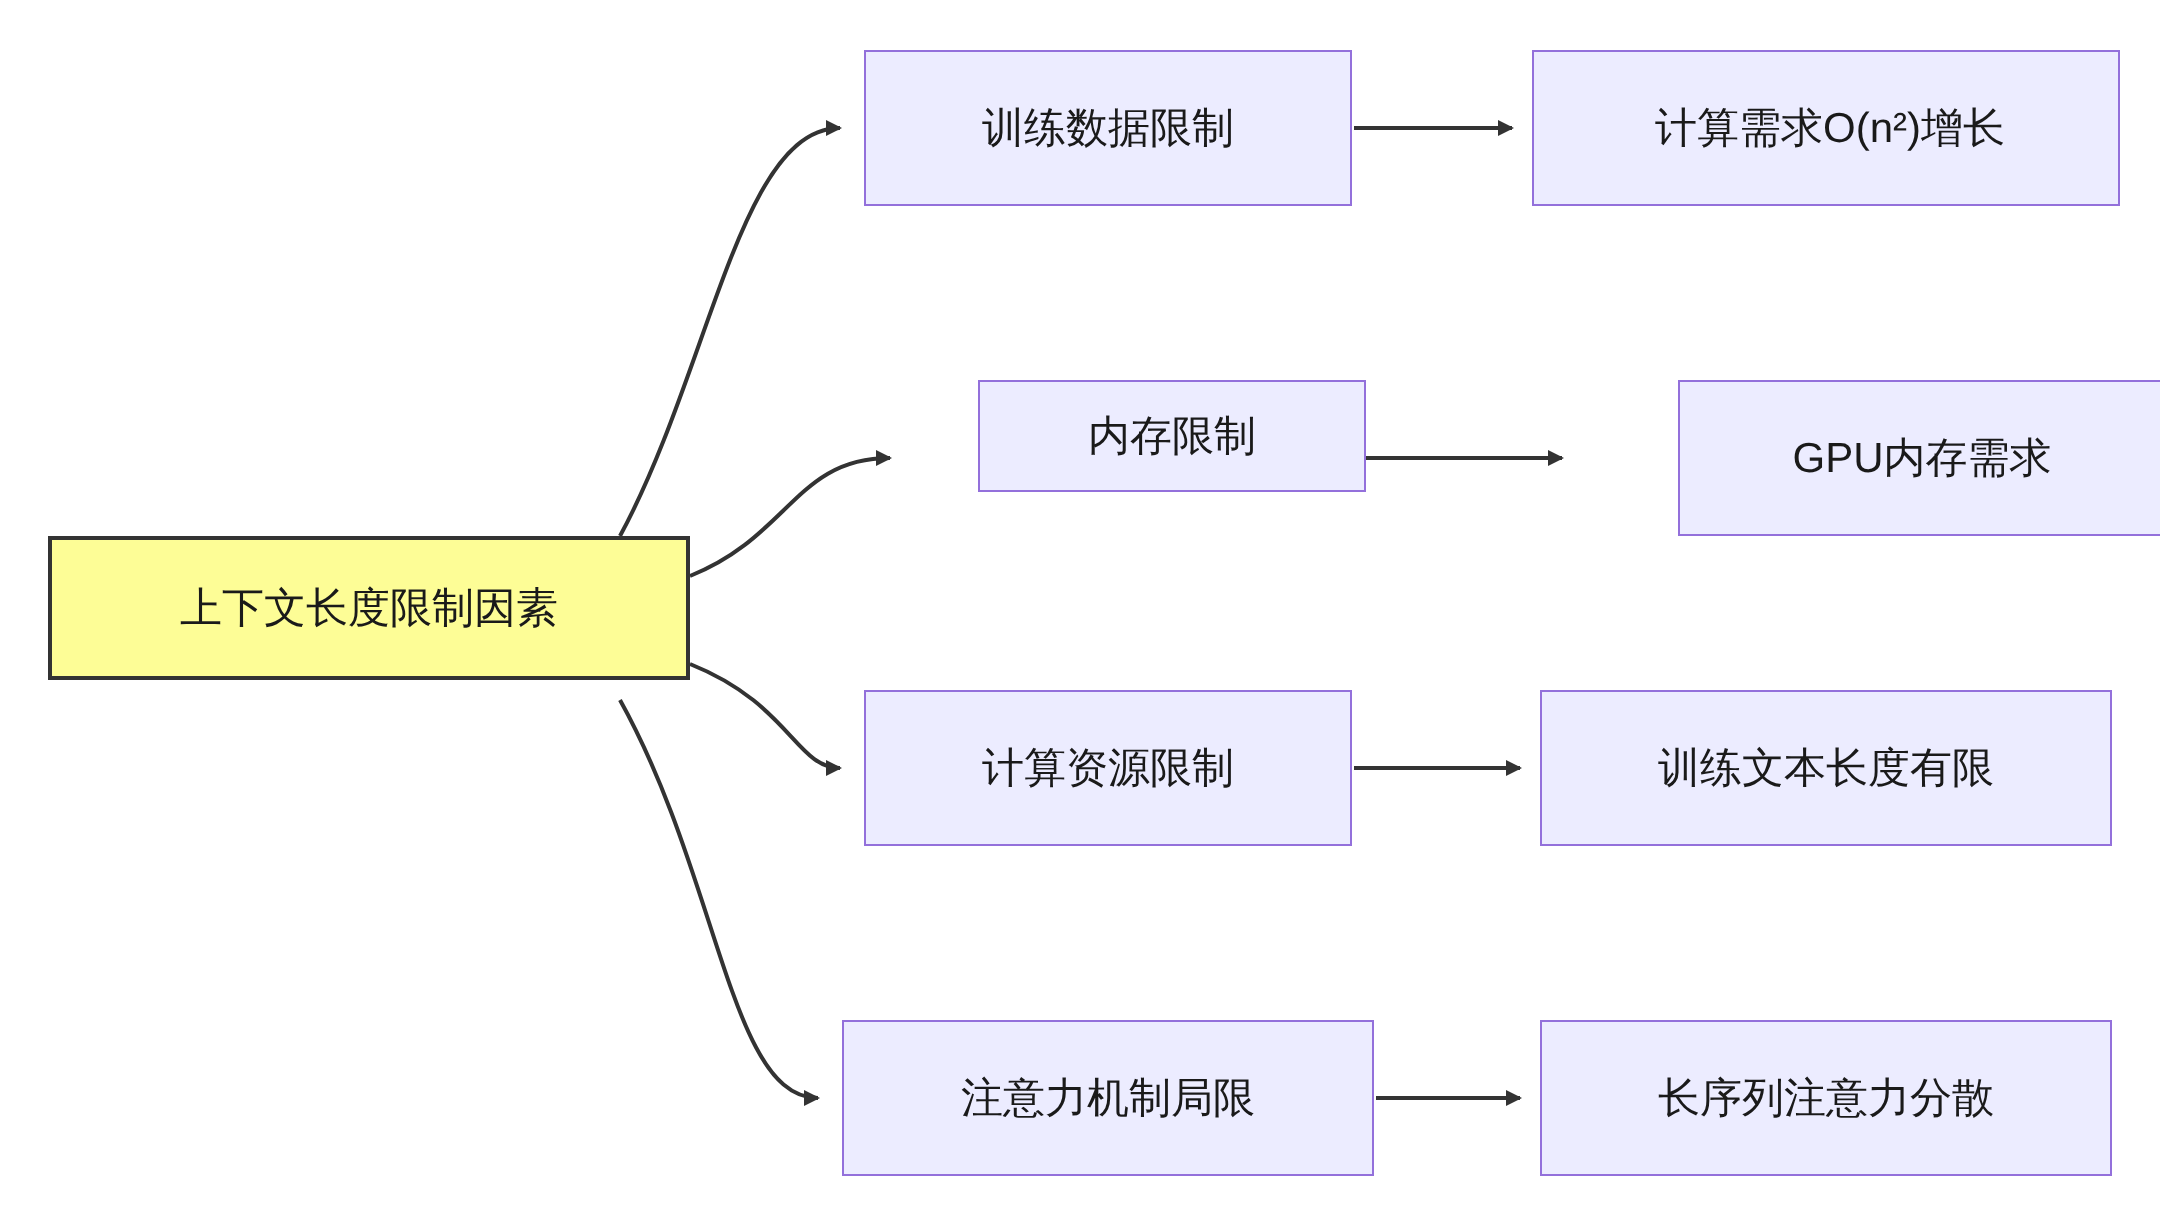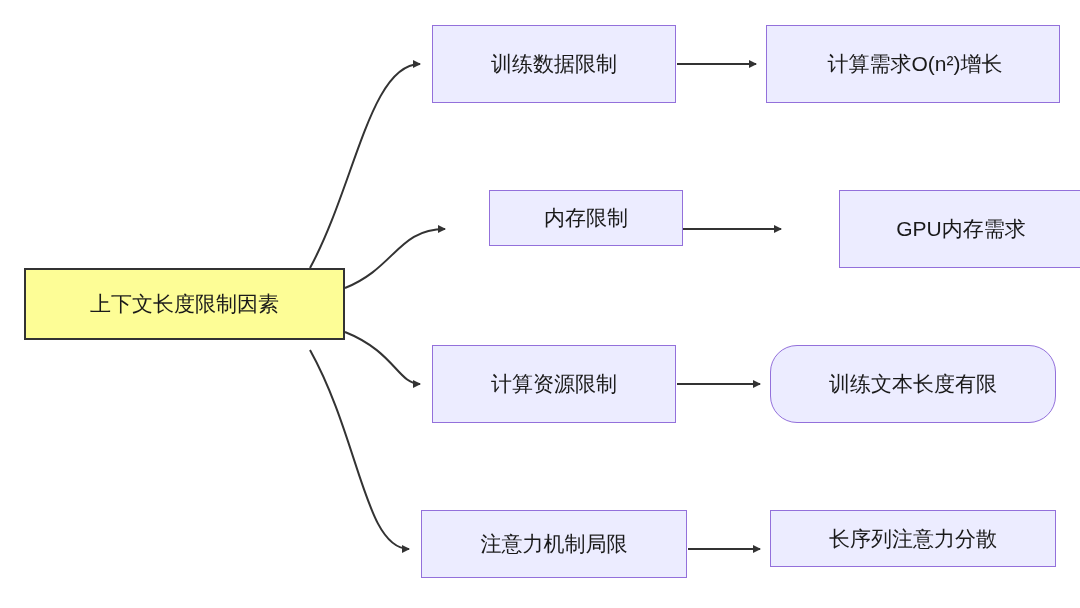--- a/index.html
+++ b/index.html
@@ -53,23 +53,23 @@
     background: var(--root-bg);
     border: 2px solid var(--root-border);
   }
   
   .n-root  { left: 24px;  top: 268px; width: 321px; height: 72px; }
   .n-m0 { left: 432px; top: 25px;  width: 244px; height: 78px; }
   .n-r0 { left: 766px; top: 25px;  width: 294px; height: 78px; padding-left: 14px; }
   .n-m1 { left: 457px; top: 190px; width: 194px; height: 56px; margin-left: 32px; }
   .n-r1 { left: 791px; top: 190px; width: 244px; height: 78px; margin-left: 48px; }
   .n-m2 { left: 432px; top: 345px; width: 244px; height: 78px; }
-  .n-r2 { left: 770px; top: 345px; width: 286px; height: 78px; border-radius: 27px; }
-  .n-m3 { left: 421px; top: 510px; width: 266px; height: 68px; }
-  .n-r3 { left: 770px; top: 510px; width: 286px; height: 57px; }
+  .n-r2 { left: 770px; top: 345px; width: 286px; height: 78px; }
+  .n-m3 { left: 421px; top: 510px; width: 266px; height: 78px; }
+  .n-r3 { left: 770px; top: 510px; width: 286px; height: 78px; }
 </style>
 </head>
 <body>
 
 <div class="canvas">
 
   <svg class="edges" width="1080" height="608" viewBox="0 0 1080 608" xmlns="http://www.w3.org/2000/svg">
     <defs>
       <marker id="arrowhead" markerWidth="9" markerHeight="9" refX="7" refY="4" orient="auto" markerUnits="userSpaceOnUse">
         <path d="M0,0 L8,4 L0,8 z" fill="#333333"></path>

